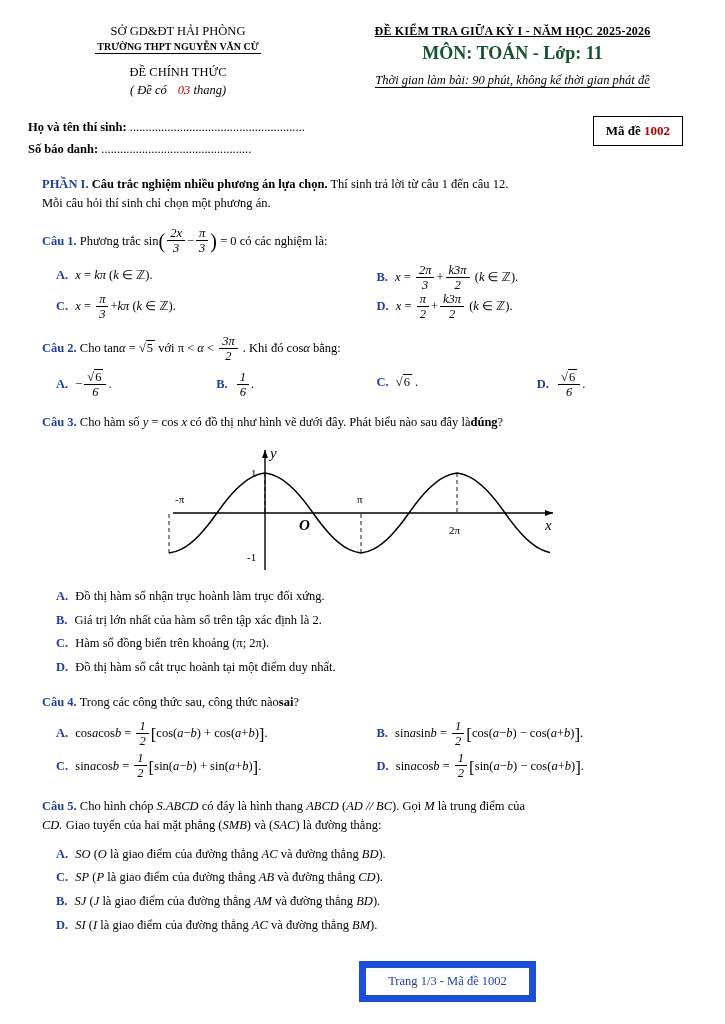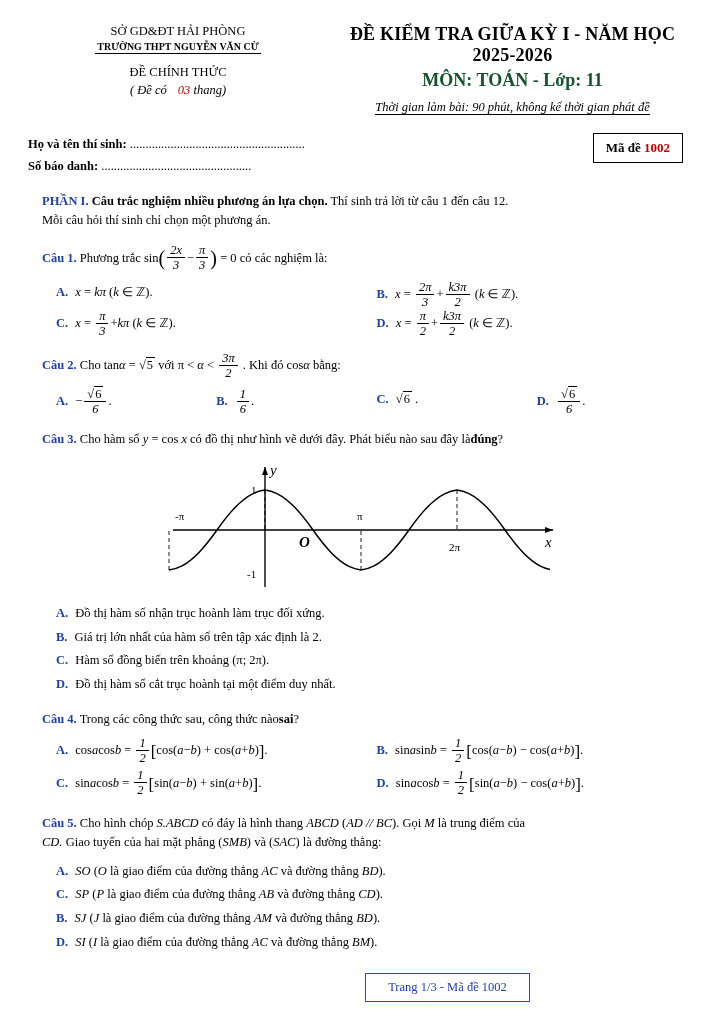--- a/index.html
+++ b/index.html
@@ -17,21 +17,21 @@
   
   .header { display:flex; padding:24px 28px 0 28px; }
   .hdr-left { width:300px; text-align:center; }
   .hdr-right { flex:1; text-align:center; }
   .b { font-weight:bold; }
   .red { color:#c00000;margin-left:8px; }
   .hdr-left .l1 { font-size:12.5px; }
   .hdr-left .l2 { font-weight:bold; font-size:10px; border-bottom:1px solid #000; display:inline-block; padding:0 2px 1px 2px; }
   .hdr-left .l3 { margin-top:11px; font-size:12.5px; }
   .hdr-left .l4 { margin-top:3px; font-style:italic; font-size:12.5px; }
-  .hdr-right .r1 { font-weight:bold; font-size:18px; letter-spacing:.2px; }
+  .hdr-right .r1 { font-weight:bold; font-size:12px; letter-spacing:.2px;text-decoration:underline; }
   .hdr-right .r2 { font-weight:bold; font-size:18px; margin-top:4px; color:#14532d; }
   .hdr-right .r3 { margin-top:9px; font-style:italic; font-size:12.5px; }
   .hdr-right .r3 .uu { border-bottom:1px solid #000; }
 
   
   .cand { margin:22px 0 0 0; padding:0 28px; position:relative; }
   .cand .row { font-size:12.5px; margin-bottom:7px; }
   .cand .row b { font-weight:bold; }
   .dots { letter-spacing:0px; }
   .codebox {
@@ -73,21 +73,21 @@
   svg { display:block; }
   .axlbl { font-family:"Liberation Serif", serif; font-style:italic; font-size:15px; }
   .tk { font-family:"Liberation Serif", serif; font-size:11px; }
 
   
   .footer {
     position:absolute; left:0; right:0; bottom:22px;
     display:flex; justify-content:center;
   }
   .footer .box {
-    border:1px solid #1d4ed8; color:#1f3fa8;
+    border:7px solid #1d4ed8; color:#1f3fa8;
     padding:6px 22px; font-size:12.5px;
     margin-left:170px;
   }
 </style>
 </head>
 <body>
 
 <div class="page">
 
   <div class="header">

